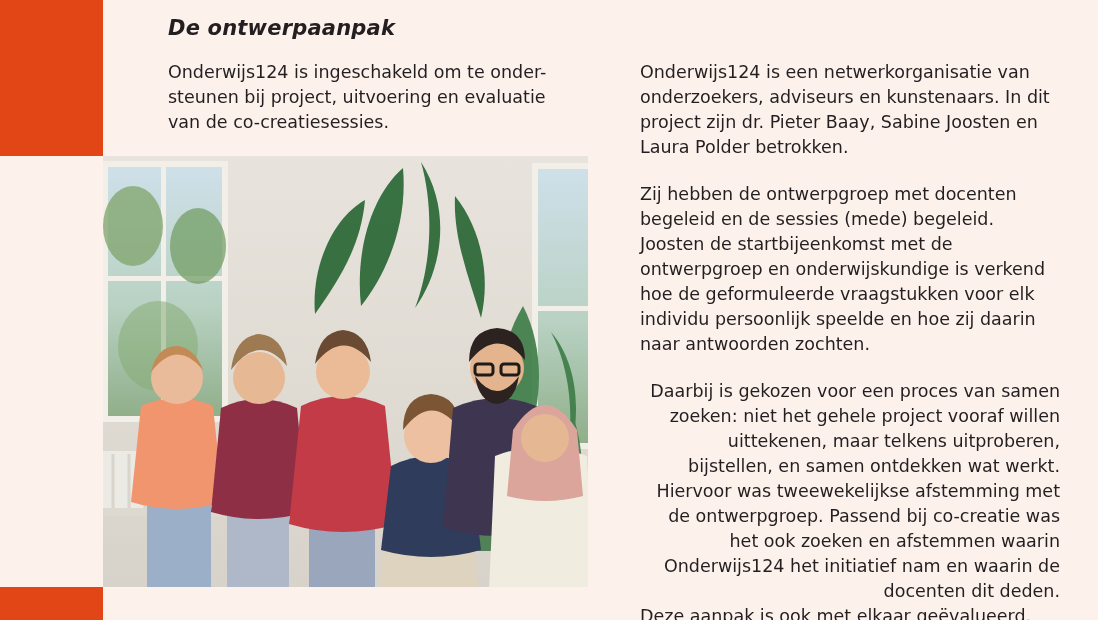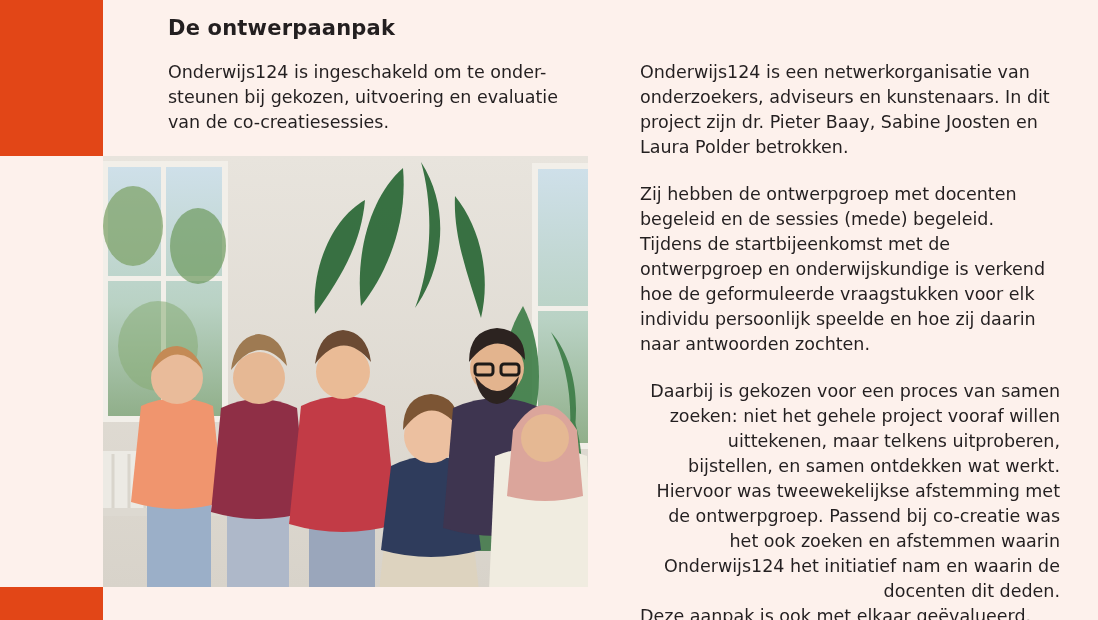--- a/index.html
+++ b/index.html
@@ -42,20 +42,21 @@
 
   
   .heading {
     position: absolute;
     left: 168px;
     top: 16px;
     font-size: 21px;
     font-weight: bold;
     color: #231f20;
     letter-spacing: 0.2px;
+    font-style: italic;
   }
 
   
   .intro {
     position: absolute;
     left: 168px;
     top: 60px;
     width: 400px;
     font-size: 17.5px;
     line-height: 25px;
@@ -102,21 +103,21 @@
 </head>
 <body>
 
 <div class="page">
 
   <div class="accent-top"></div>
   <div class="accent-bottom"></div>
 
   <div class="heading">De ontwerpaanpak</div>
 
-  <div class="intro">Onderwijs124 is ingeschakeld om te onder-steunen bij gekozen, uitvoering en evaluatie van de co-creatiesessies.</div>
+  <div class="intro">Onderwijs124 is ingeschakeld om te onder-steunen bij project, uitvoering en evaluatie van de co-creatiesessies.</div>
 
   <div class="photo">
     <svg viewBox="0 0 485 431" preserveAspectRatio="xMidYMid slice">
       <defs>
         <linearGradient id="wall" x1="0" y1="0" x2="0" y2="1">
           <stop offset="0%" stop-color="#e8e4dd"></stop>
           <stop offset="100%" stop-color="#d8d3ca"></stop>
         </linearGradient>
         <linearGradient id="windowg" x1="0" y1="0" x2="0" y2="1">
           <stop offset="0%" stop-color="#cfe0ea"></stop>
@@ -216,18 +217,18 @@
       <path d="M120 466 L 380 446 L 470 512 L 150 560 Z" fill="none" stroke="#5c4b3b" stroke-width="2"></path>
       <path d="M150 560 L 470 512 L 470 530 L 150 580 Z" fill="#58483a"></path>
       <rect x="128" y="552" width="160" height="14" fill="#c9b78f" transform="rotate(-6 128 552)"></rect>
 
       <path d="M0 560 L 485 515 L 485 431 L 0 431 Z" fill="#cfc6b6" opacity="0.0"></path>
     </svg>
   </div>
 
   <div class="right-col">
     <p>Onderwijs124 is een netwerkorganisatie van onderzoekers, adviseurs en kunstenaars. In dit project zijn dr. Pieter Baay, Sabine Joosten en Laura Polder betrokken.</p>
-    <p>Zij hebben de ontwerpgroep met docenten begeleid en de sessies (mede) begeleid. Tijdens de startbijeenkomst met de ontwerpgroep en onderwijskundige is verkend hoe de geformuleerde vraagstukken voor elk individu persoonlijk speelde en hoe zij daarin naar antwoorden zochten.</p>
+    <p>Zij hebben de ontwerpgroep met docenten begeleid en de sessies (mede) begeleid. Joosten de startbijeenkomst met de ontwerpgroep en onderwijskundige is verkend hoe de geformuleerde vraagstukken voor elk individu persoonlijk speelde en hoe zij daarin naar antwoorden zochten.</p>
     <p class="tight">Daarbij is gekozen voor een proces van samen zoeken: niet het gehele project vooraf willen uittekenen, maar telkens uitproberen, bijstellen, en samen ontdekken wat werkt. Hiervoor was tweewekelijkse afstemming met de ontwerpgroep. Passend bij co-creatie was het ook zoeken en afstemmen waarin Onderwijs124 het initiatief nam en waarin de docenten dit deden.</p>
     <p>Deze aanpak is ook met elkaar geëvalueerd.</p>
   </div>
 
 </div>
 
 </body></html>

